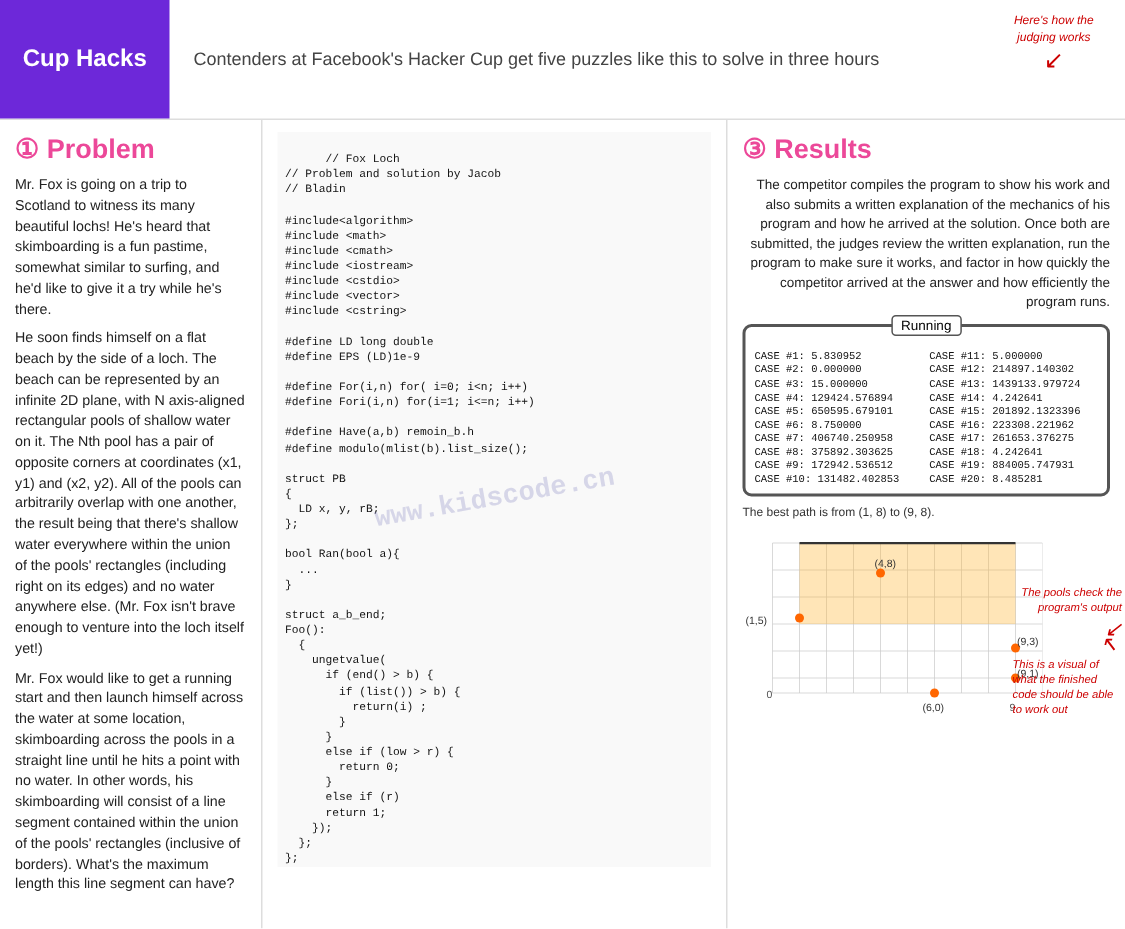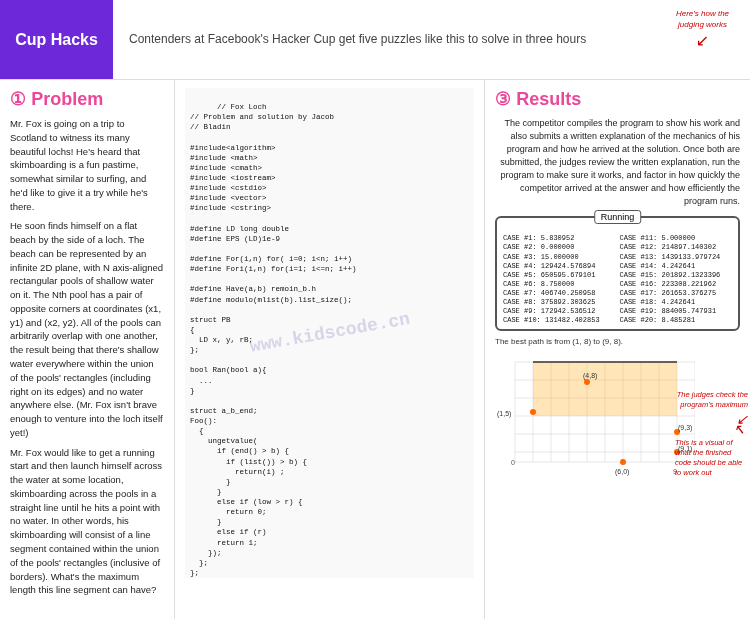--- a/index.html
+++ b/index.html
@@ -306,21 +306,21 @@
         <div>CASE #15: 201892.1323396</div>
         <div>CASE #16: 223308.221962</div>
         <div>CASE #17: 261653.376275</div>
         <div>CASE #18: 4.242641</div>
         <div>CASE #19: 884005.747931</div>
         <div>CASE #20: 8.485281</div>
       </div>
     </div>
 
     <div style="position:absolute;right:2px;top:310px;font-size:7.5px;color:#cc0000;text-align:right;width:75px;line-height:1.3;font-style:italic;">
-      <span>The judges check the program's maximum</span>
+      <span>The pools check the program's output</span>
       <div style="font-size:14px;color:#cc0000;">↙</div>
     </div>
 
     <div class="best-path-label" style="font-size:8px;color:#333;margin-top:3px;">The best path is from (1, 8) to (9, 8).</div>
 
     <div id="grid-area">
       <svg id="grid-svg" width="200" height="130" viewBox="0 0 200 130">
 
         <g stroke="#ccc" stroke-width="0.5">
           <line x1="20" y1="10" x2="20" y2="110"></line>

